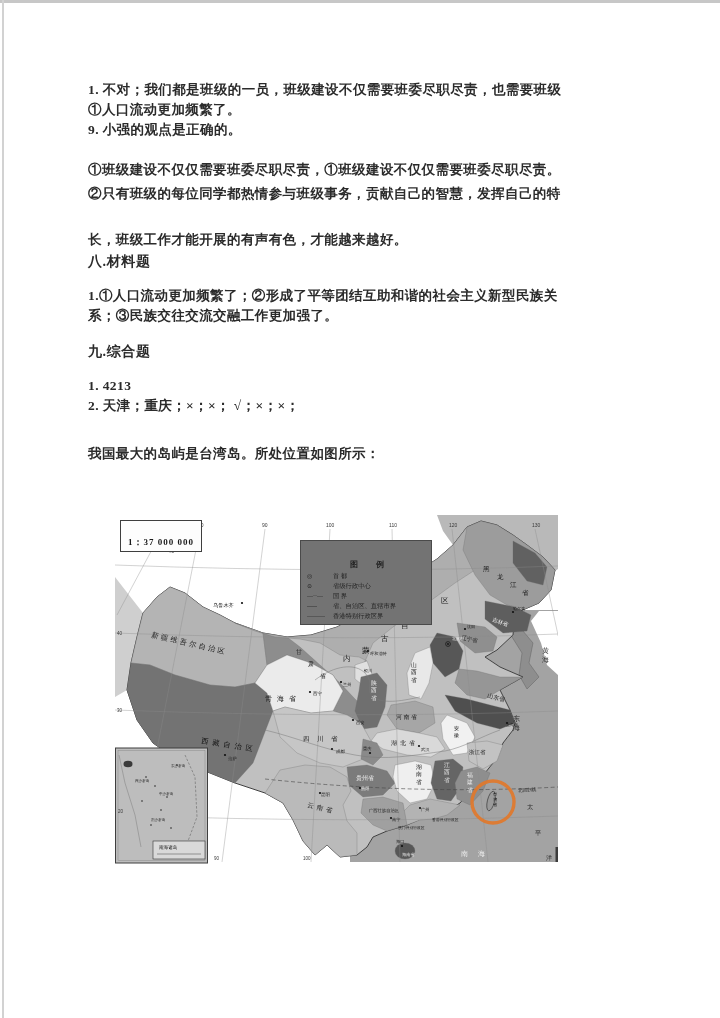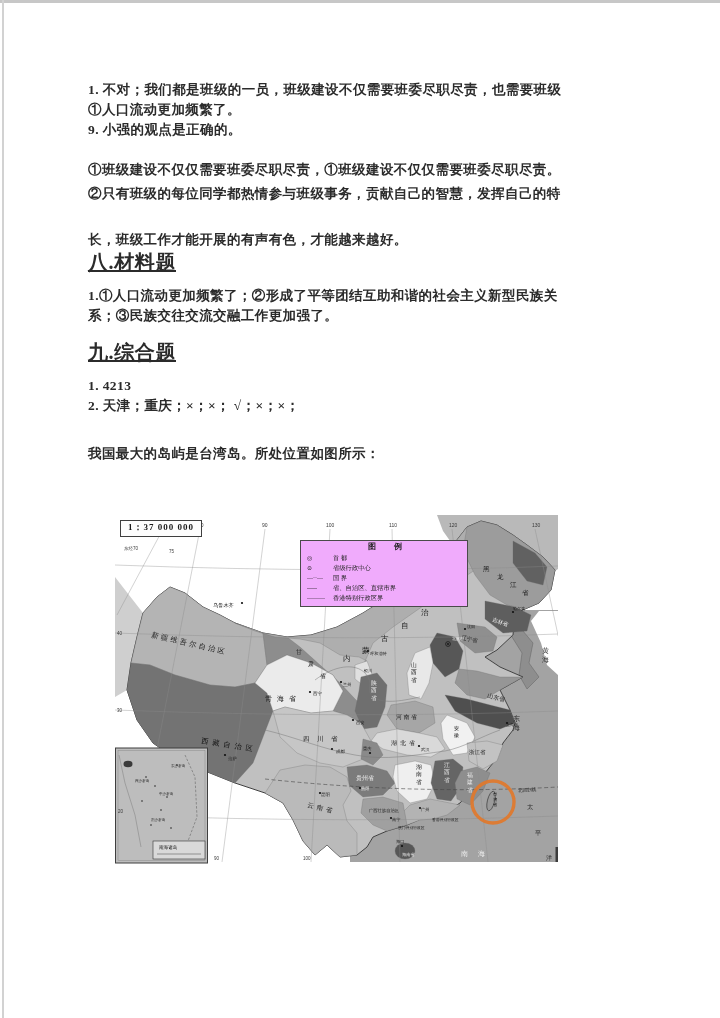--- a/index.html
+++ b/index.html
@@ -1,28 +1,28 @@
 <!DOCTYPE html>
 <html><head>
 <meta charset="utf-8">
 <style>
   html,body{margin:0;padding:0;}
   body{width:720px;height:1018px;background:#ffffff;position:relative;overflow:hidden;
        font-family:"Liberation Serif","DejaVu Serif",serif;color:#2b2b2b;}
   .edge-top{position:absolute;left:0;top:0;width:720px;height:3px;background:#c7c7c7;}
   .edge-left{position:absolute;left:2px;top:0;width:2px;height:1018px;background:#d2d2d2;}
   .tl{position:absolute;left:88px;font-size:13.5px;line-height:20px;white-space:nowrap;letter-spacing:0.4px;font-weight:bold;}
-  .hd{font-weight:bold;font-size:20px;letter-spacing:0.6px;text-decoration:underline;}
+  .hd{font-weight:bold;font-size:14px;letter-spacing:0.6px;}
   .map-wrap{position:absolute;left:115px;top:515px;width:443px;height:349px;}
   .map-wrap svg{position:absolute;left:0;top:0;font-family:"Liberation Sans","DejaVu Sans",sans-serif;}
   .map-scale{position:absolute;left:5px;top:5px;border:1.3px solid #3f3f3f;background:#fdfdfd;
-             font-size:9px;font-weight:bold;color:#1a1a1a;padding:0 7px 2px 7px;letter-spacing:1px;
+             font-size:9px;font-weight:bold;color:#1a1a1a;padding:15px 7px 2px 7px;letter-spacing:1px;
              font-family:"Liberation Serif",serif;}
-  .map-legend{position:absolute;left:185px;top:25px;width:168px;border:1px solid #4a4a4a;
-              background:#f0abfc;padding:0 4px 3px 6px;box-sizing:border-box;}
+  .map-legend{position:absolute;left:185px;top:25px;width:132px;border:1px solid #4a4a4a;
+              background:#737373;padding:18px 4px 3px 6px;box-sizing:border-box;}
   .map-legend .lg-title{text-align:center;font-size:8px;font-weight:bold;letter-spacing:8px;color:#222;
                         padding-left:8px;margin-bottom:1px;}
   .lg-row{display:flex;align-items:center;font-size:6.3px;color:#222;line-height:10px;}
   .lg-sym{width:26px;flex:0 0 26px;text-align:left;font-size:6px;color:#222;letter-spacing:0;}
 </style>
 </head>
 <body>
 
 <div class="edge-top"></div>
 <div class="edge-left"></div>

